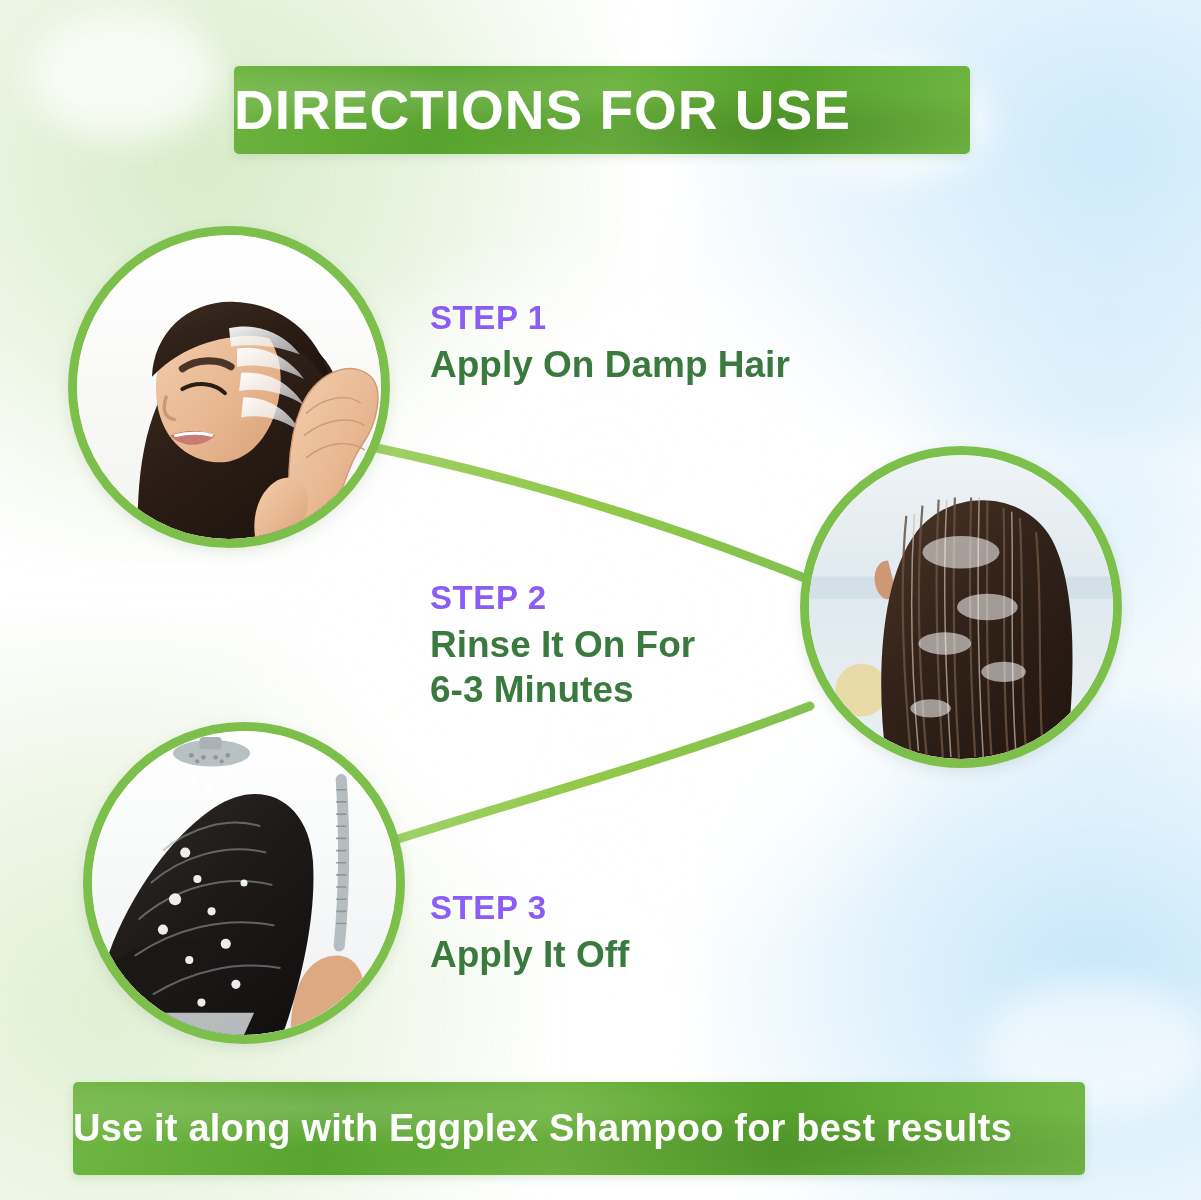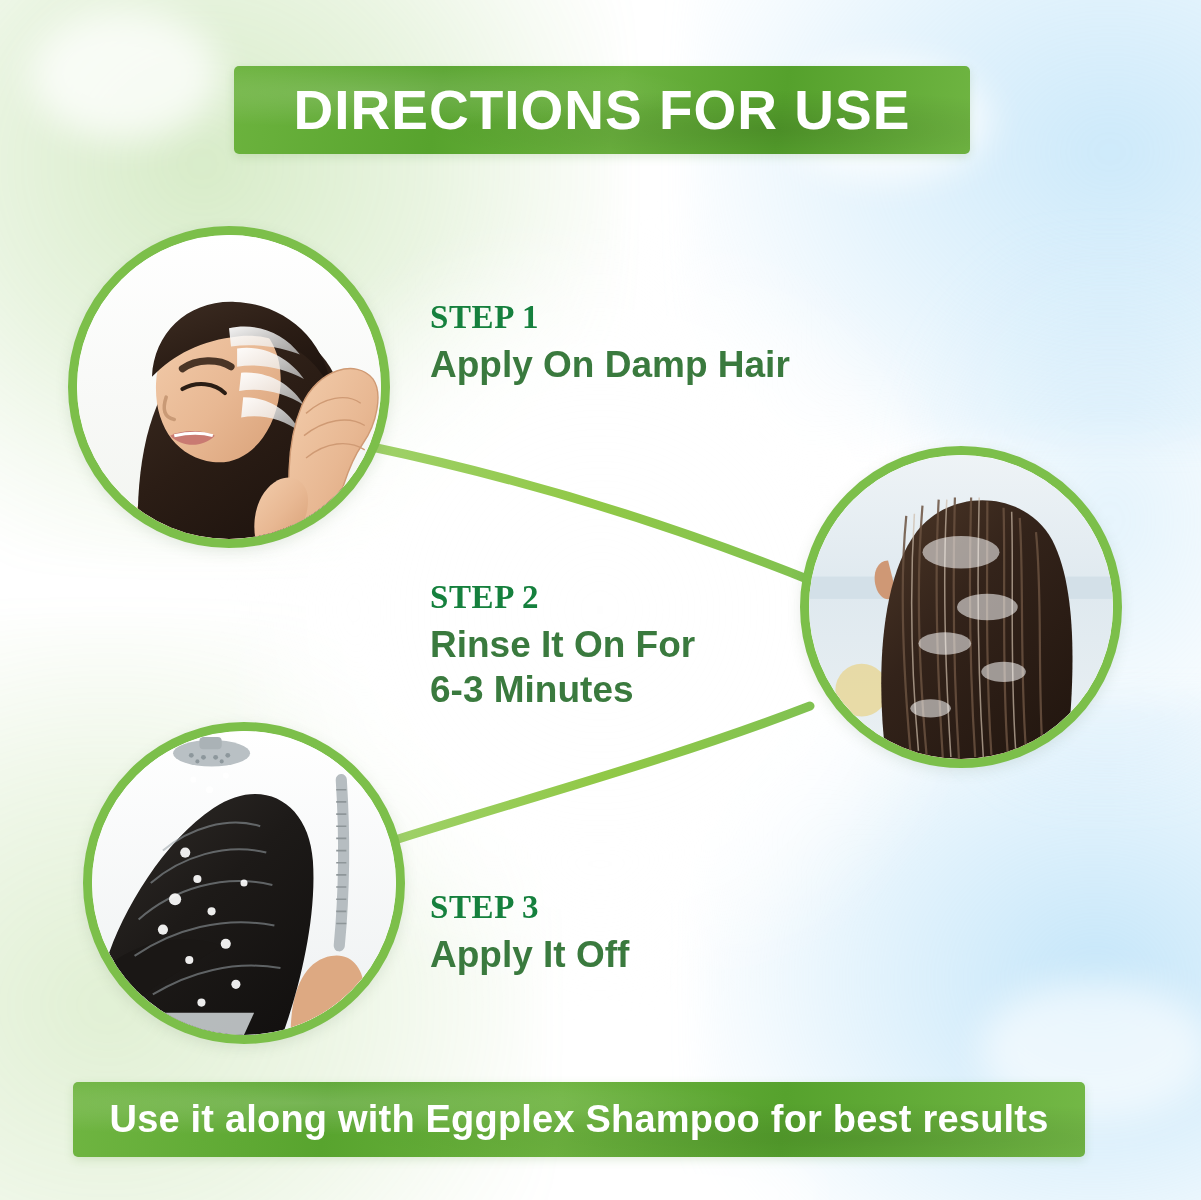--- a/index.html
+++ b/index.html
@@ -98,21 +98,21 @@
     position: absolute;
     inset: 0;
     pointer-events: none;
   }
 
   
   .banner {
     position: absolute;
     display: flex;
     align-items: center;
-    justify-content: center;
+    justify-content: flex-start;
   }
   .banner-paint {
     position: absolute;
     inset: 0;
     border-radius: 5px;
   }
   .banner-label {
     position: relative;
     color: #ffffff;
     font-weight: 700;
@@ -132,21 +132,21 @@
       linear-gradient(100deg, #6cb33e 0%, #57a32d 28%, #6bb23e 52%, #55a12c 74%, #6fb542 100%);
     box-shadow: 0 3px 10px rgba(90,150,60,0.18);
   }
   #title-banner .banner-label {
     font-size: 55px;
     letter-spacing: 1px;
   }
 
   #footer-banner {
     left: 73px; top: 1082px;
-    width: 1012px; height: 75px;
+    width: 1012px; height: 93px;
   }
   #footer-banner .banner-paint {
     background:
       radial-gradient(ellipse at 22% 28%, rgba(255,255,255,0.18) 0%, rgba(255,255,255,0) 42%),
       radial-gradient(ellipse at 78% 75%, rgba(0,0,0,0.10) 0%, rgba(0,0,0,0) 45%),
       linear-gradient(96deg, #6fb541 0%, #58a42e 25%, #6db33f 48%, #56a22d 70%, #73b846 100%);
     box-shadow: 0 3px 10px rgba(90,150,60,0.18);
   }
   #footer-banner .banner-label {
     font-size: 38px;
@@ -169,27 +169,26 @@
     border-radius: 50%;
     overflow: hidden;
   }
   #circle-step1 { left: 68px;  top: 226px; width: 322px; height: 322px; }
   #circle-step2 { left: 800px; top: 446px; width: 322px; height: 322px; }
   #circle-step3 { left: 83px;  top: 722px; width: 322px; height: 322px; }
 
   
   .step-block { position: absolute; }
   .step-head {
-    color: #15803d;
+    color: #8b5cf6;
     font-weight: 700;
     font-size: 33px;
     letter-spacing: 0.6px;
     line-height: 1.08;
     margin-bottom: 6px;
-    font-family: Liberation Serif, serif;
   }
   .step-desc {
     color: #3a7a3e;
     font-weight: 700;
     font-size: 37px;
     line-height: 1.22;
   }
   #step-1-text { left: 430px; top: 300px; }
   #step-2-text { left: 430px; top: 580px; }
   #step-3-text { left: 430px; top: 890px; }

